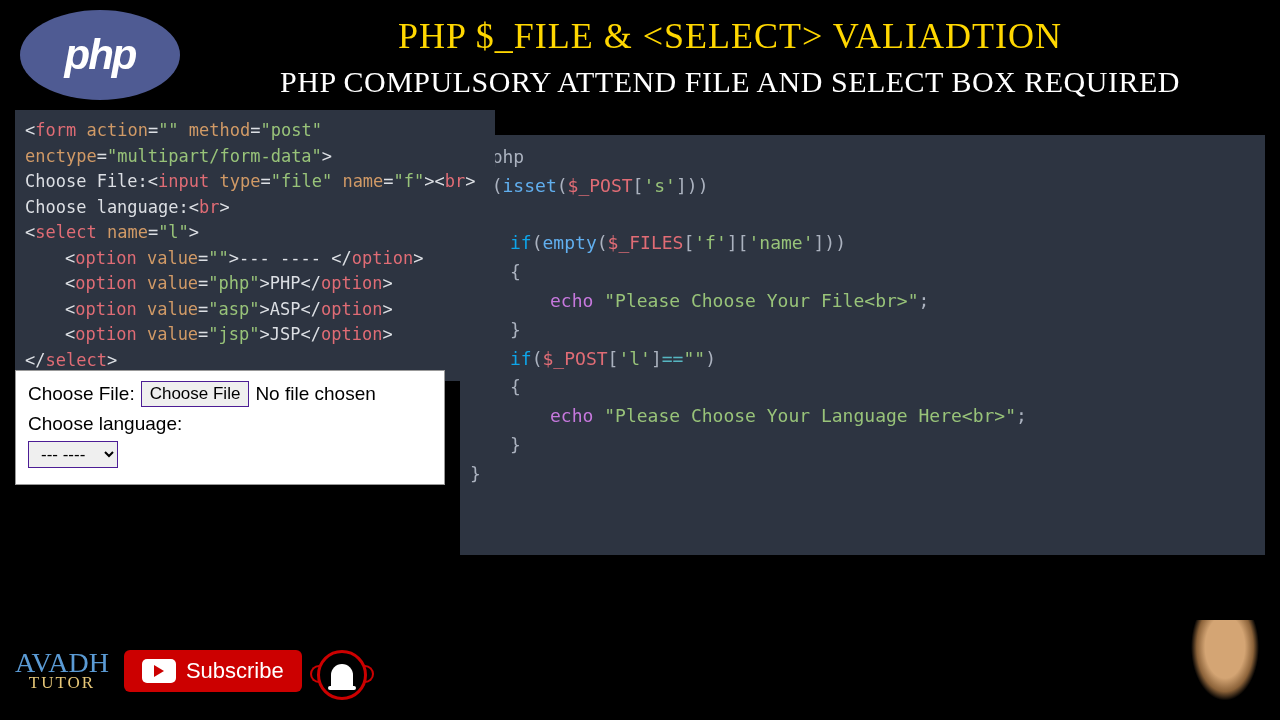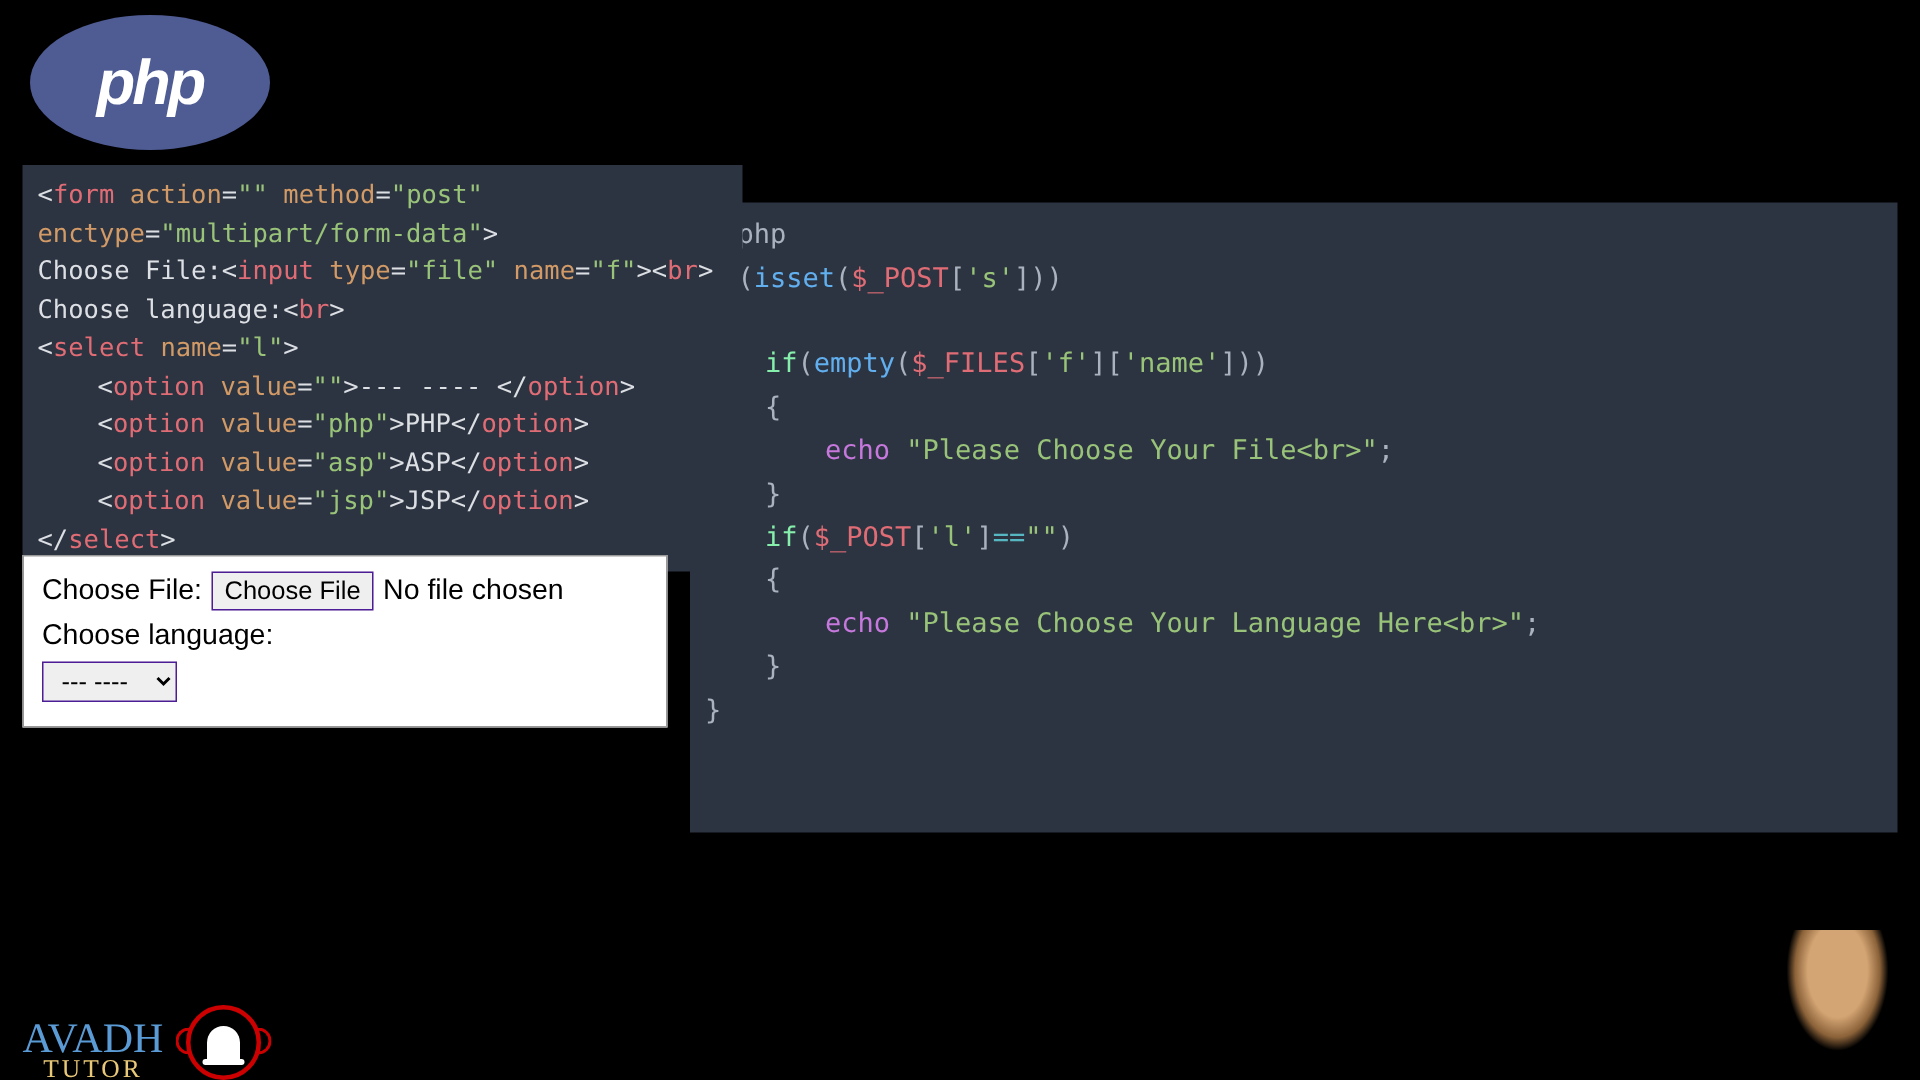--- a/index.html
+++ b/index.html
@@ -14,33 +14,33 @@
 
 .content { position: relative; padding: 0 15px; }
 .code-left { position: absolute; top: 0; left: 15px; width: 480px; background: #2d3441; padding: 8px 10px; font-family: 'Consolas', monospace; font-size: 17px; line-height: 1.5; z-index: 2; }
 .code-right { position: absolute; top: 25px; left: 460px; width: 805px; height: 420px; background: #2d3441; padding: 8px 10px; font-family: 'Consolas', monospace; font-size: 18px; line-height: 1.6; z-index: 1; }
 
 .c-tag { color: #e06c75; text-align: right; }
 .c-attr { color: #d19a66; }
 .c-str { color: #98c379; }
 .c-txt { color: #abb2bf; }
 .c-white { color: #dcdfe4; }
-.c-kw { color: #86efac; margin-top: 10px; }
+.c-kw { color: #0ea5e9; margin-top: 10px; }
 .c-func { color: #61afef; }
 .c-var { color: #e06c75; }
 .c-op { color: #56b6c2; }
 .c-echo { color: #c678dd; }
 .c-br { color: #abb2bf; }
 
 .browser-form { position: absolute; top: 260px; left: 15px; width: 430px; background: #fff; padding: 10px 12px; font-family: Arial, sans-serif; font-size: 19px; z-index: 3; border: 1px solid #999; }
 .browser-form .row { margin-bottom: 6px; display: flex; align-items: center; gap: 6px; }
 .browser-form button, .browser-form select { font-size: 17px; padding: 2px 8px; background: #efefef; border: 1px solid #4c1d95; cursor: pointer; }
 .browser-form select { min-width: 90px; }
 
-.footer { position: absolute; bottom: 0; left: 0; width: 100%; height: 70px; background: #000; display: flex; align-items: flex-end; padding: 0 15px; gap: 15px; }
+.footer { position: absolute; bottom: 0; left: 0; width: 100%; height: 70px; background: #000; display: flex; align-items: flex-start; padding: 0 15px; gap: 15px; }
 .avadh { color: #5b9bd5; font-family: 'Times New Roman', serif; font-size: 28px; line-height: 0.9; text-align: center; }
 .avadh .sub { color: #e8c878; font-size: 17px; letter-spacing: 2px; }
 .subscribe-btn { background: #cc0000; color: #fff; padding: 8px 18px; border-radius: 6px; display: flex; align-items: center; gap: 10px; font-size: 22px; font-weight: 500; cursor: pointer; }
 .yt-icon { width: 34px; height: 24px; background: #fff; border-radius: 5px; display: flex; align-items: center; justify-content: center; }
 .yt-icon::after { content: ''; border-left: 10px solid #cc0000; border-top: 6px solid transparent; border-bottom: 6px solid transparent; }
 .bell { width: 50px; height: 50px; border: 3px solid #cc0000; border-radius: 50%; display: flex; align-items: center; justify-content: center; position: relative; cursor: pointer; }
 .bell-shape { width: 22px; height: 22px; background: #fff; border-radius: 50% 50% 0 0; position: relative; }
 .bell-shape::after { content: ''; position: absolute; bottom: -4px; left: -3px; width: 28px; height: 4px; background: #fff; border-radius: 2px; }
 .bell-lines { position: absolute; width: 56px; height: 56px; }
 .bell-lines::before, .bell-lines::after { content: ''; position: absolute; width: 8px; height: 14px; border: 2px solid #cc0000; border-right: none; border-radius: 10px 0 0 10px; top: 18px; }
@@ -51,20 +51,24 @@
 
 .indent { display: inline-block; width: 40px; }
 .indent2 { display: inline-block; width: 80px; }
 </style>
 </head>
 <body>
 
 <div class="header">
   <div class="php-logo">
     <span>php</span>
+  </div>
+  <div class="titles">
+    <div class="title1">PHP $_FILE &amp; &lt;SELECT&gt; VALIADTION</div>
+    <div class="title2">PHP COMPULSORY ATTEND FILE AND SELECT BOX REQUIRED</div>
   </div>
 </div>
 
 <div class="content">
 
   <div class="code-left">
     <div><span class="c-white">&lt;</span><span class="c-tag">form</span> <span class="c-attr">action</span><span class="c-white">=</span><span class="c-str">""</span> <span class="c-attr">method</span><span class="c-white">=</span><span class="c-str">"post"</span> <span class="c-attr">enctype</span><span class="c-white">=</span><span class="c-str">"multipart/form-data"</span><span class="c-white">&gt;</span></div>
     <div><span class="c-white">Choose File:</span><span class="c-white">&lt;</span><span class="c-tag">input</span> <span class="c-attr">type</span><span class="c-white">=</span><span class="c-str">"file"</span> <span class="c-attr">name</span><span class="c-white">=</span><span class="c-str">"f"</span><span class="c-white">&gt;&lt;</span><span class="c-tag">br</span><span class="c-white">&gt;</span></div>
     <div><span class="c-white">Choose language:</span><span class="c-white">&lt;</span><span class="c-tag">br</span><span class="c-white">&gt;</span></div>
     <div><span class="c-white">&lt;</span><span class="c-tag">select</span> <span class="c-attr">name</span><span class="c-white">=</span><span class="c-str">"l"</span><span class="c-white">&gt;</span></div>
@@ -106,18 +110,22 @@
     </div>
   </div>
 
 </div>
 
 <div class="footer">
   <div class="avadh">
     <div>AVADH</div>
     <div class="sub">TUTOR</div>
   </div>
+  <div class="subscribe-btn">
+    <div class="yt-icon"></div>
+    <span>Subscribe</span>
+  </div>
   <div class="bell">
     <div class="bell-lines"></div>
     <div class="bell-shape"></div>
   </div>
   <div class="presenter"></div>
 </div>
 
 </body></html>

